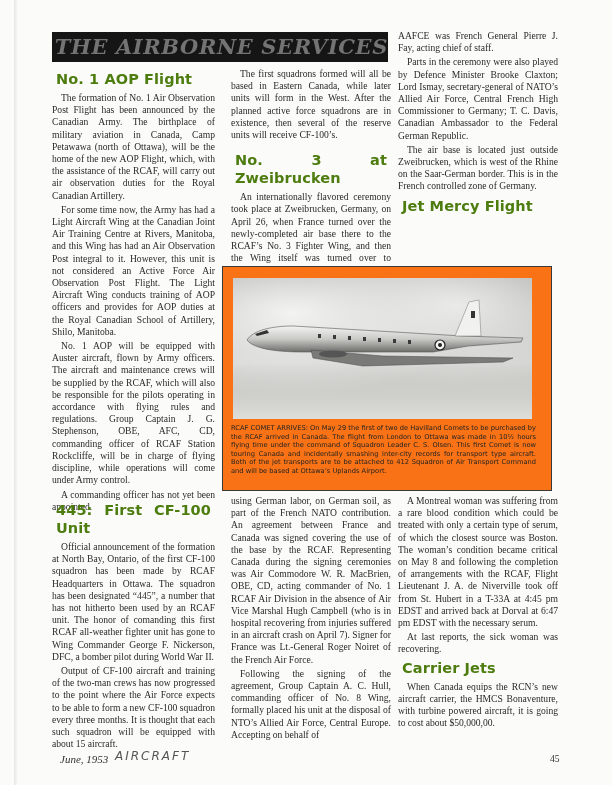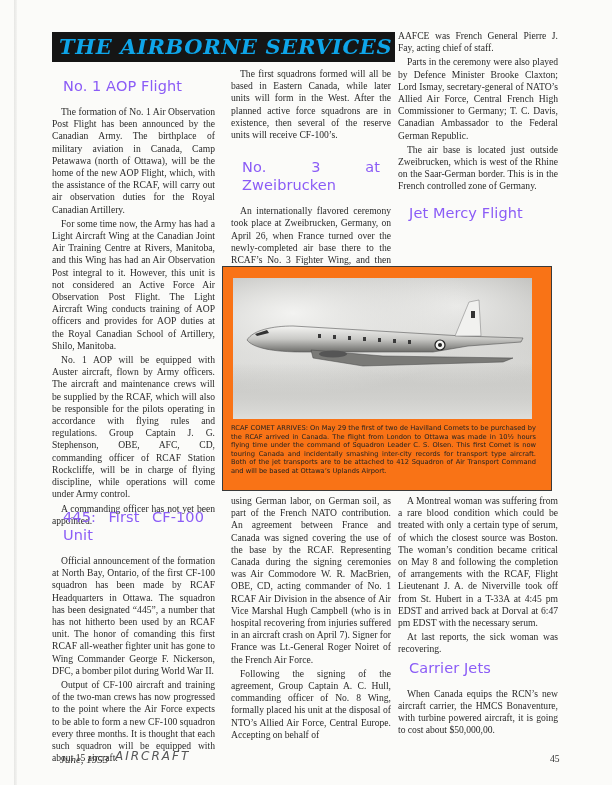--- a/index.html
+++ b/index.html
@@ -8,33 +8,32 @@
     background: #fbfbf9;
     font-family: "Liberation Serif", "DejaVu Serif", serif;
     color: #2a2a2a;
   }
   .page-edge {
     position: absolute; left: 14px; top: 0; width: 3px; height: 785px;
     background: linear-gradient(to right, #e6e6e4, #f4f4f2);
   }
   .banner {
     position: absolute; left: 52px; top: 32px; width: 336px; height: 30px;
-    background: #151515; color: #0ea5e9;
+    background: #151515; color: #737373;
     font-family: "DejaVu Serif", serif; font-weight: bold; font-style: italic;
-    font-size: 21px; letter-spacing: 0.6px; line-height: 30px; text-align: left;
+    font-size: 21px; letter-spacing: 0.6px; line-height: 30px; text-align: right;
     white-space: nowrap;
-    padding-left: 7px;
   }
   .col { position: absolute; font-size: 9.6px; line-height: 12.2px; text-align: justify; }
   .col p { margin: 0; text-indent: 9px; }
   .col p.noindent { text-indent: 0; }
   .col p + p { margin-top: 2px; }
   h2 {
-    margin: 11px; font-family: "DejaVu Sans", sans-serif; font-weight: normal;
-    font-size: 14.5px; line-height: 18px; color: #8b5cf6; letter-spacing: 0.1px;
+    margin: 4px; font-family: "DejaVu Sans", sans-serif; font-weight: bold;
+    font-size: 14.5px; line-height: 18px; color: #4d7c0f; letter-spacing: 0.1px;
   }
   .col-a1 { left: 52px; top: 66px; width: 163px; }
   .col-b1 { left: 231px; top: 68px; width: 160px; }
   .col-c1 { left: 398px; top: 30px; width: 160px; }
   .col-a2 { left: 52px; top: 497px; width: 163px; }
   .col-b2 { left: 231px; top: 495px; width: 160px; }
   .col-c2 { left: 398px; top: 495px; width: 160px; }
   .gap { height: 6px; }
 
   .photo-box {

